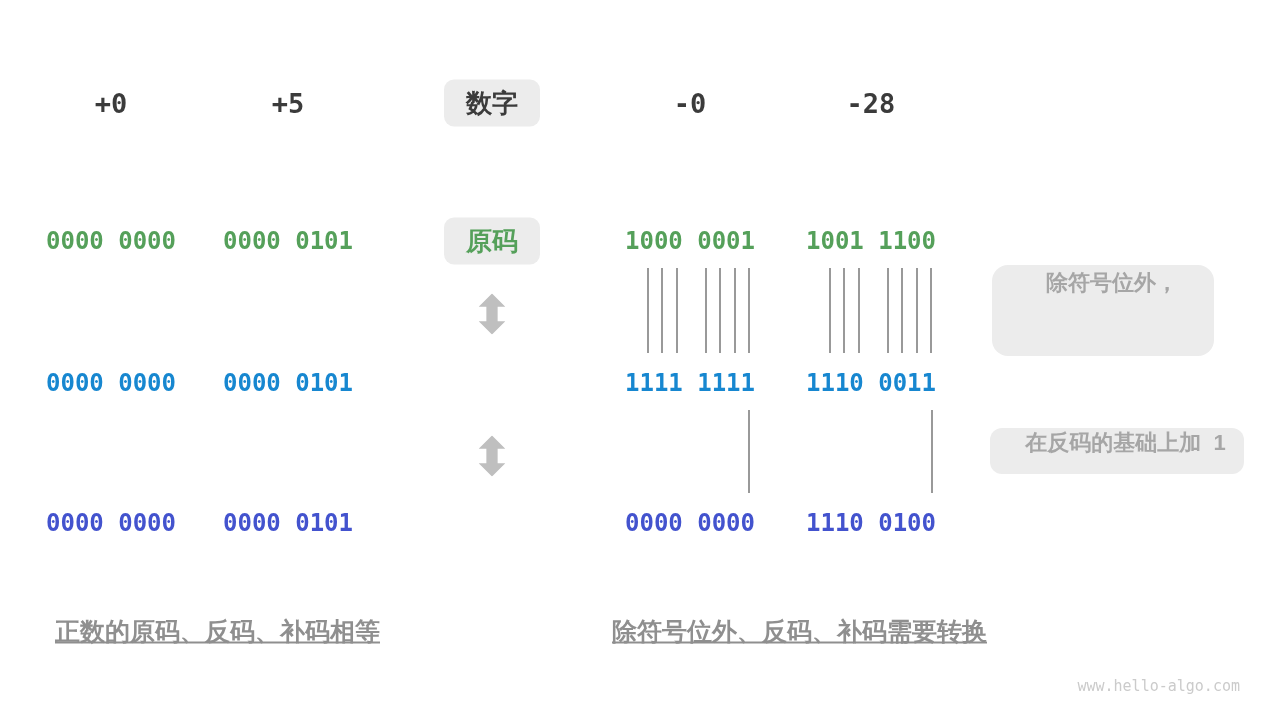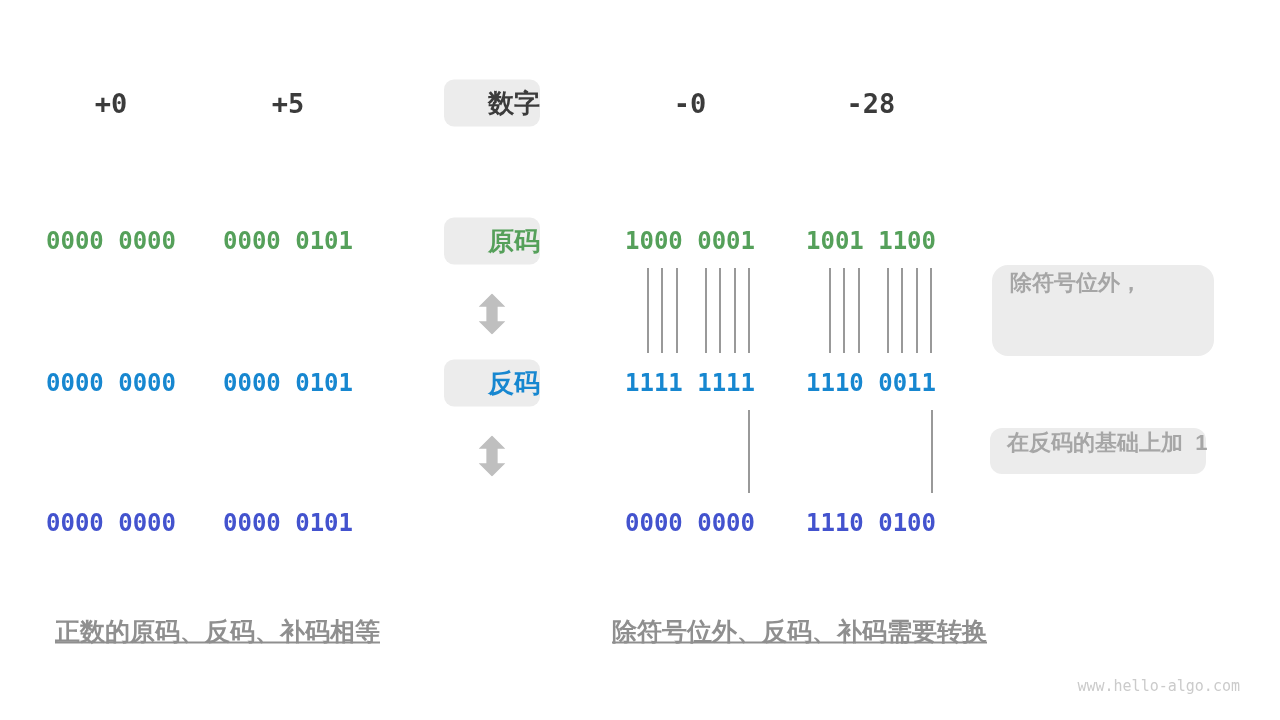--- a/index.html
+++ b/index.html
@@ -20,21 +20,21 @@
   .bits{font-size:24px;font-weight:600;}
   .bits-sm{color:var(--sign_magnitude);}
   .bits-oc{color:var(--ones_complement);}
   .bits-tc{color:var(--twos_complement);}
 
   
   .chip{
     position:absolute;left:492px;transform:translate(-50%,-50%);
     width:96px;height:47px;border-radius:10px;
     background:var(--box_bg);
-    display:flex;align-items:center;justify-content:flex-end;
+    display:flex;align-items:center;justify-content:center;
     font-size:26px;font-weight:bold;white-space:nowrap;
   }
   .chip-num{color:var(--number);}
   .chip-sm{color:var(--sign_magnitude);}
   .chip-oc{color:var(--ones_complement);}
   .chip-tc{color:var(--twos_complement);}
 
   
   .updown{position:absolute;left:492px;transform:translate(-50%,-50%);width:27px;height:41px;}
   .updown svg{display:block;width:100%;height:100%;}
@@ -42,26 +42,26 @@
 
   
   .vline{position:absolute;width:1.5px;background:var(--line);}
   .vg{top:268px;height:85px;}      
   .vs{top:410px;height:83px;}      
 
   
   .ann{
     position:absolute;background:var(--box_bg);
     color:var(--annotation_text);font-weight:bold;
-    display:flex;justify-content:space-between;flex-direction:column;
+    display:flex;justify-content:center;flex-direction:row;
     box-sizing:border-box;
   }
   .ann1{left:992px;top:265px;width:222px;height:91px;border-radius:16px;
         padding-left:18px;font-size:22px;line-height:35px;}
-  .ann2{left:990px;top:428px;width:216px;height:46px;border-radius:12px;
+  .ann2{left:990px;top:428px;width:254px;height:46px;border-radius:12px;
         padding-left:17px;font-size:22px;white-space:pre;}
 
   
   .caption{position:absolute;top:631px;transform:translateY(-50%);
            font-size:25px;font-weight:bold;color:var(--caption_text);white-space:nowrap;text-decoration:underline;}
   .cap-left{left:55px;}
   .cap-right{left:612px;}
 
   
   .watermark{position:absolute;right:40px;top:686px;transform:translateY(-50%);
@@ -106,23 +106,20 @@
   <div class="vline vg" style="left:930px"></div>
 
   <div class="updown" style="top:314px">
     <svg viewBox="0 0 26 40" aria-hidden="true">
       <path d="M13 0 L26 13 L18.5 13 L18.5 27 L26 27 L13 40 L0 27 L7.5 27 L7.5 13 L0 13 Z"></path>
     </svg>
   </div>
 
   <span class="abs mono bits bits-oc r2 c1">0000 0000</span>
   <span class="abs mono bits bits-oc r2 c2">0000 0101</span>
-  <div class="chip chip-oc r2">
-    <span>反码</span>
-  </div>
   <span class="abs mono bits bits-oc r2 c3">1111 1111</span>
   <span class="abs mono bits bits-oc r2 c4">1110 0011</span>
 
   <div class="vline vs" style="left:748px"></div>
   <div class="vline vs" style="left:931px"></div>
 
   <div class="updown" style="top:456px">
     <svg viewBox="0 0 26 40" aria-hidden="true">
       <path d="M13 0 L26 13 L18.5 13 L18.5 27 L26 27 L13 40 L0 27 L7.5 27 L7.5 13 L0 13 Z"></path>
     </svg>

